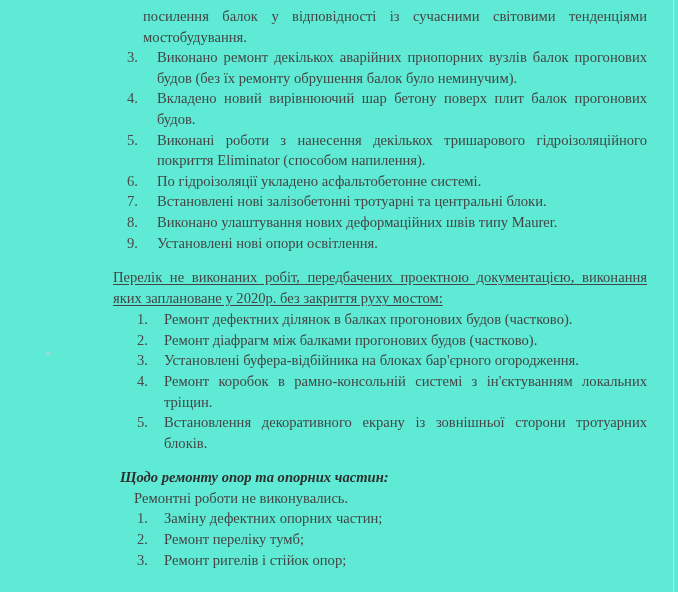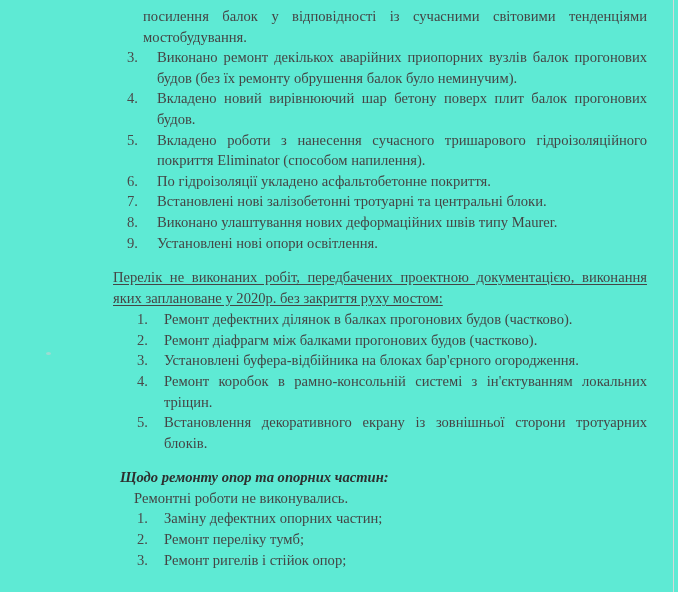--- a/index.html
+++ b/index.html
@@ -161,25 +161,25 @@
       <li>
         <span class="num">3.</span>
         <span class="txt">Виконано ремонт декількох аварійних приопорних вузлів балок прогонових будов (без їх ремонту обрушення балок було неминучим).</span>
       </li>
       <li>
         <span class="num">4.</span>
         <span class="txt">Вкладено новий вирівнюючий шар бетону поверх плит балок прогонових будов.</span>
       </li>
       <li>
         <span class="num">5.</span>
-        <span class="txt">Вкладено роботи з нанесення сучасного тришарового гідроізоляційного покриття Eliminator (способом напилення).</span>
+        <span class="txt">Виконані роботи з нанесення декількох тришарового гідроізоляційного покриття Eliminator (способом напилення).</span>
       </li>
       <li>
         <span class="num">6.</span>
-        <span class="txt">По гідроізоляції укладено асфальтобетонне покриття.</span>
+        <span class="txt">По гідроізоляції укладено асфальтобетонне системі.</span>
       </li>
       <li>
         <span class="num">7.</span>
         <span class="txt">Встановлені нові залізобетонні тротуарні та центральні блоки.</span>
       </li>
       <li>
         <span class="num">8.</span>
         <span class="txt">Виконано улаштування нових деформаційних швів типу Maurer.</span>
       </li>
       <li>

